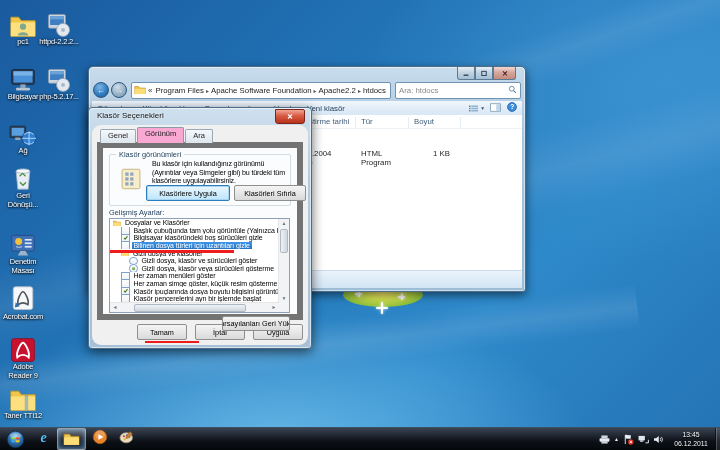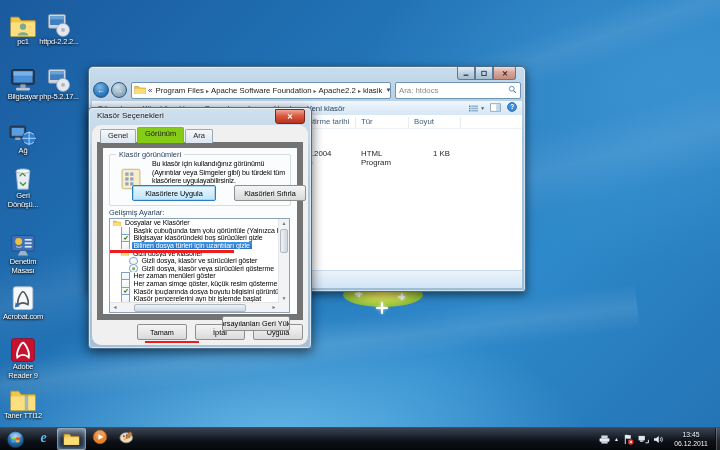--- a/index.html
+++ b/index.html
@@ -82,32 +82,32 @@
       background:linear-gradient(#cfe0ee,#b2cbdf 30%,#a5c0d7);border:1px solid #4d6c88;border-radius:4px;
       box-shadow:0 3px 12px rgba(0,0,0,.6), inset 0 0 0 1px rgba(255,255,255,.55)}
   .dlg-title{position:absolute;left:8px;top:3px;font-size:8px;color:#111;text-shadow:0 0 3px #fff}
   .dlg-close{position:absolute;right:6px;top:1px;width:28px;height:13px;border-radius:0 2px 3px 3px;
       background:linear-gradient(#f2a698,#d75b42 45%,#b8321c);border:1px solid #7e2519;
       display:flex;align-items:center;justify-content:center}
   .dlg-client{position:absolute;left:3px;right:3px;top:17px;bottom:3px;background:#f0f0f0;border-radius:9px}
   .tabs{position:absolute;left:8px;top:4px;display:flex;align-items:flex-end;height:14px;z-index:2}
   .tab{font-size:7.5px;color:#222;padding:1px 7px 2px;background:linear-gradient(#f4f8fb,#dde6ee);
       border:1px solid #9aa8b4;border-bottom:none;border-radius:2px 2px 0 0;margin-right:1px;height:10px}
-  .tab.active{background:#84cc16;height:12px;position:relative;z-index:3;border-color:#8a9aa7}
+  .tab.active{background:#f9a8d4;height:12px;position:relative;z-index:3;border-color:#8a9aa7}
   .tabpage{position:absolute;left:5px;right:5px;top:17px;bottom:25px;background:#fbfcfd;
       border:6px solid #737373;z-index:1}
   .groupbox{position:absolute;left:6px;right:6px;top:6px;height:50px;border:1px solid #d4dce1;border-radius:2px}
   .grouplabel{position:absolute;left:6px;top:-5px;background:#fbfcfd;padding:0 3px;font-size:7.4px;color:#1e3c5a}
   .gb-icon{position:absolute;left:8px;top:11px}
   .gb-desc{position:absolute;left:42px;right:4px;top:5px;font-size:7.1px;line-height:8.6px;color:#000;letter-spacing:-.15px}
   .gb-btns{position:absolute;left:0;right:0;bottom:4px}
   .btn{font-size:7.3px;color:#000;background:linear-gradient(#f4f4f4,#e9e9e9 45%,#d9d9d9);
       border:1px solid #8e8f8f;border-radius:2px;display:flex;align-items:center;justify-content:center;
       white-space:nowrap;overflow:hidden}
-  .btn-apply-folders{position:absolute;left:22px;width:82px;height:14px;bottom:0;
+  .btn-apply-folders{position:absolute;left:36px;width:82px;height:14px;bottom:0;
       border-color:#2d7dbd;box-shadow:0 0 0 1px #a8d4f0 inset;background:linear-gradient(#eaf6fd,#bee6fd)}
   .btn-reset-folders{position:absolute;left:124px;width:70px;height:14px;bottom:0}
   .advlabel{position:absolute;left:6px;top:60px;font-size:7.4px;color:#1e3c5a}
   .setlist{position:absolute;left:6px;right:7px;top:70px;height:93px;background:#fff;
       border:1px solid #8da0b5;overflow:hidden}
   .si{position:relative;height:7.6px;display:flex;align-items:center;white-space:nowrap;overflow:hidden;
       font-size:7px;letter-spacing:-.1px;color:#000}
   .slabel{padding:0 2px}
   .slabel.sel{background:linear-gradient(#3d94e8,#2673c2);color:#fff}
   .cb{width:6.5px;height:6.5px;flex:0 0 auto;background:linear-gradient(#fdfdfd,#f0f3f5);
@@ -295,21 +295,21 @@
   </div>
   <div class="navrow">
     <div class="navcirc back">←</div>
     <div class="navcirc fwd">→</div>
     <div class="addrbar">
       <span><svg width="12" height="9" viewBox="0 0 16 12">
             <path d="M1 2 h5 l1.5 2 H15 v8 H1 Z" fill="#f3c64a" stroke="#b8902b" stroke-width="0.8"></path>
             <path d="M1 5 h14 v7 H1 Z" fill="#fbdc77"></path>
           </svg></span>
       <span class="bc-prefix">«</span>
-      <span id="breadcrumb"><span class="bc-item">Program Files</span><span class="bc-sep">▸</span><span class="bc-item">Apache Software Foundation</span><span class="bc-sep">▸</span><span class="bc-item">Apache2.2</span><span class="bc-sep">▸</span><span class="bc-item">klasik</span></span>
+      <span id="breadcrumb"><span class="bc-item">Program Files</span><span class="bc-sep">▸</span><span class="bc-item">Apache Software Foundation</span><span class="bc-sep">▸</span><span class="bc-item">Apache2.2</span><span class="bc-sep">▸</span><span class="bc-item">htdocs</span></span>
       <span class="addr-tools">
         <span class="dd">▼</span>
 
       </span>
     </div>
     <div class="searchbox">
       <span class="stext">Ara: htdocs</span>
       <span><svg width="9" height="9" viewBox="0 0 12 12">
             <circle cx="5" cy="5" r="3.2" stroke="#5b87a8" fill="none" stroke-width="1.2"></circle>
             <path d="M7.5 7.5 L10.5 10.5" stroke="#5b87a8" stroke-width="1.4"></path>

